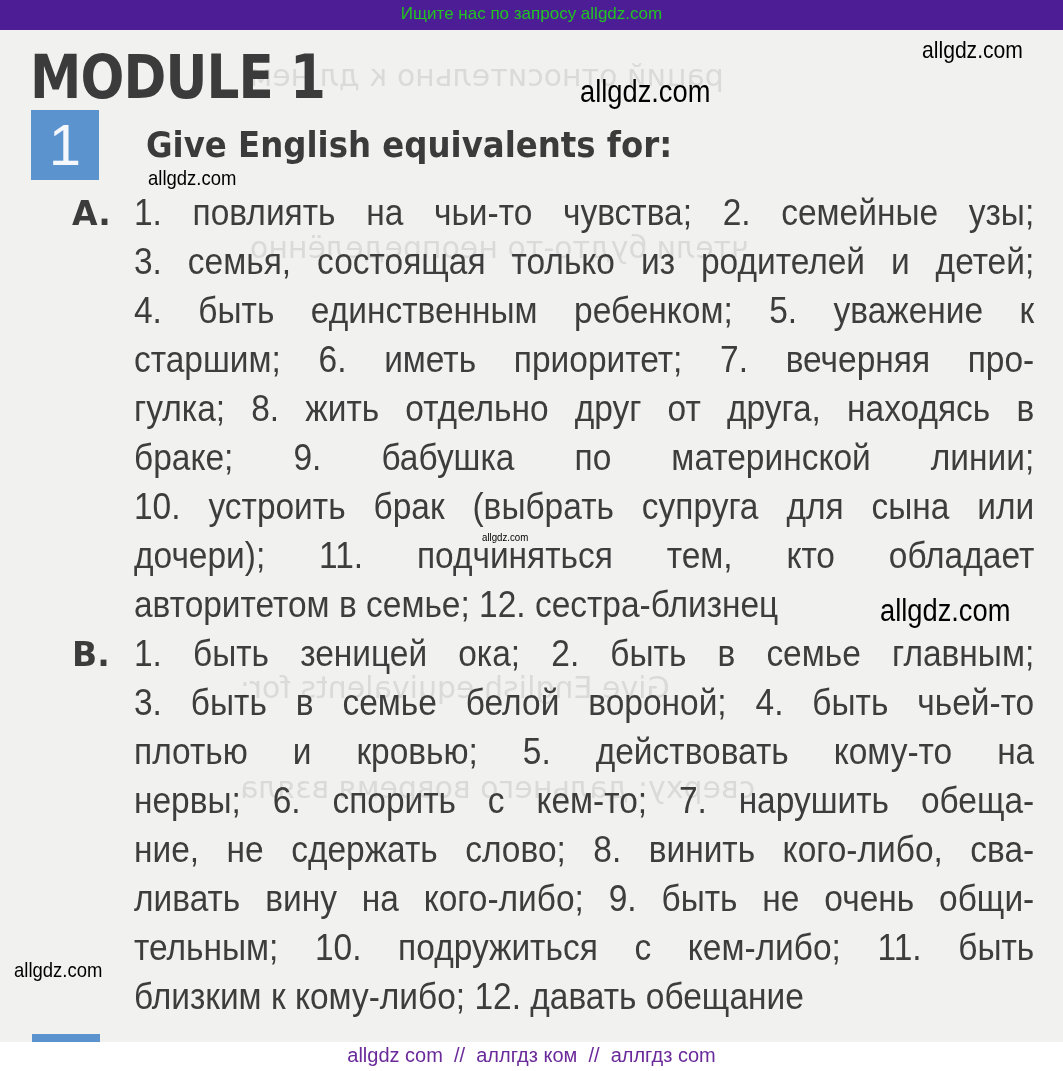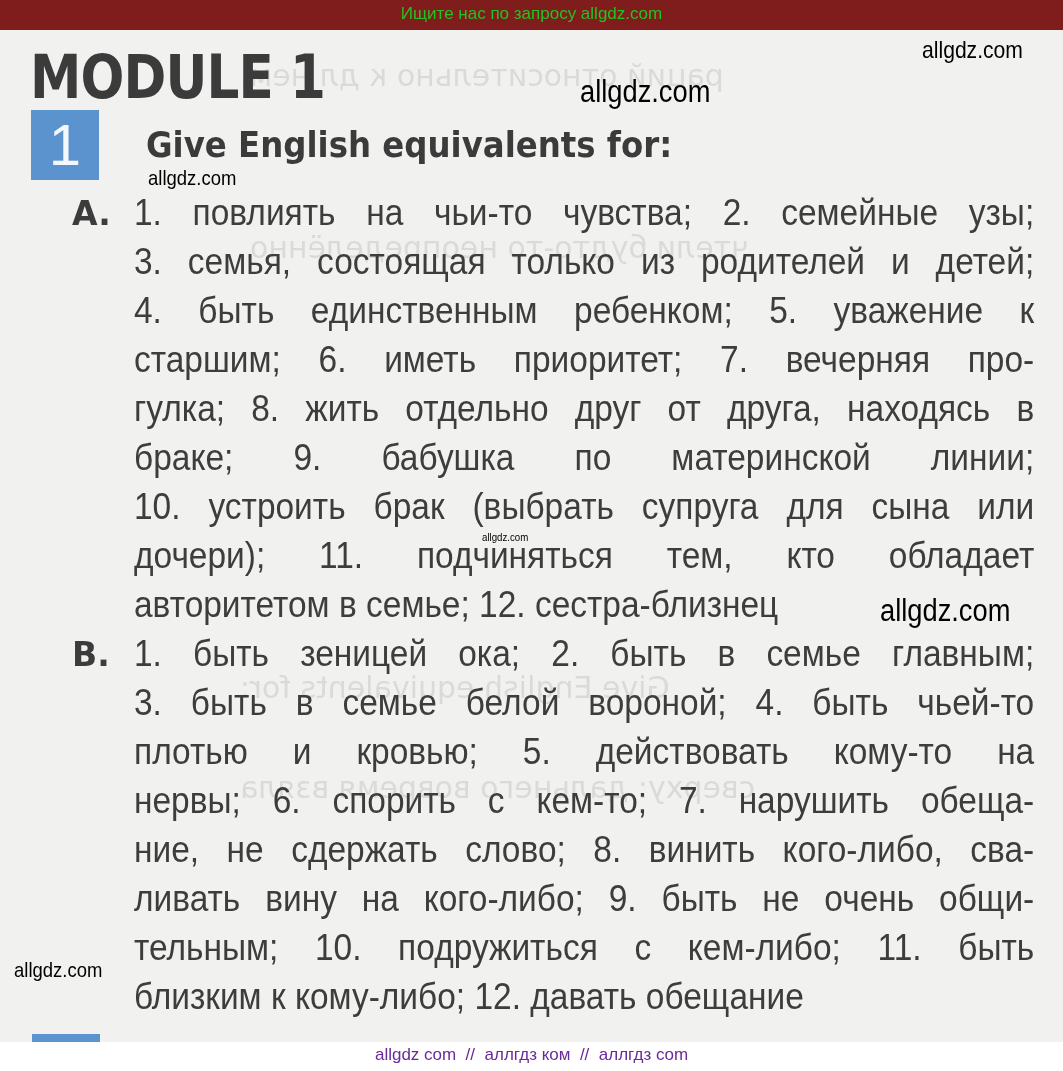--- a/index.html
+++ b/index.html
@@ -3,21 +3,21 @@
   <meta charset="utf-8">
   <style>
     html, body { margin: 0; padding: 0; }
     body {
       width: 1063px; height: 1071px; position: relative; overflow: hidden;
       background: #ffffff;
       font-family: "DejaVu Sans", sans-serif;
     }
     .top-banner {
       position: absolute; left: 0; top: 0; width: 1063px; height: 30px;
-      background: #7f1d1d; text-align: center;
+      background: #4c1d95; text-align: center;
       font-family: "Liberation Sans", sans-serif; font-size: 17px; line-height: 28px;
     }
     .page {
       position: absolute; left: 0; top: 30px; width: 1063px; height: 1012px;
       background: #f1f1ef;
       overflow: hidden;
     }
     .ghost {
       position: absolute; color: #c9c9c6; font-size: 30px; opacity: 0.55;
       font-family: "DejaVu Sans", sans-serif; white-space: nowrap;
@@ -56,21 +56,21 @@
     }
     .line.last { text-align-last: left; }
     .wm {
       position: absolute; color: #000000;
       font-family: "Liberation Sans", sans-serif; white-space: nowrap;
       transform: scaleX(0.88); transform-origin: left top;
     }
     .bottom-strip {
       position: absolute; left: 0; top: 1042px; width: 1063px; height: 29px;
       background: #ffffff; text-align: center;
-      font-family: "Liberation Sans", sans-serif; font-size: 17px; line-height: 26px;
+      font-family: "Liberation Sans", sans-serif; font-size: 20px; line-height: 26px;
     }
     .next-badge {
       position: absolute; left: 32px; top: 1004px; width: 68px; height: 10px;
       background: #5b93cf;
     }
   </style>
 </head>
 <body>
 
 <div class="top-banner">

